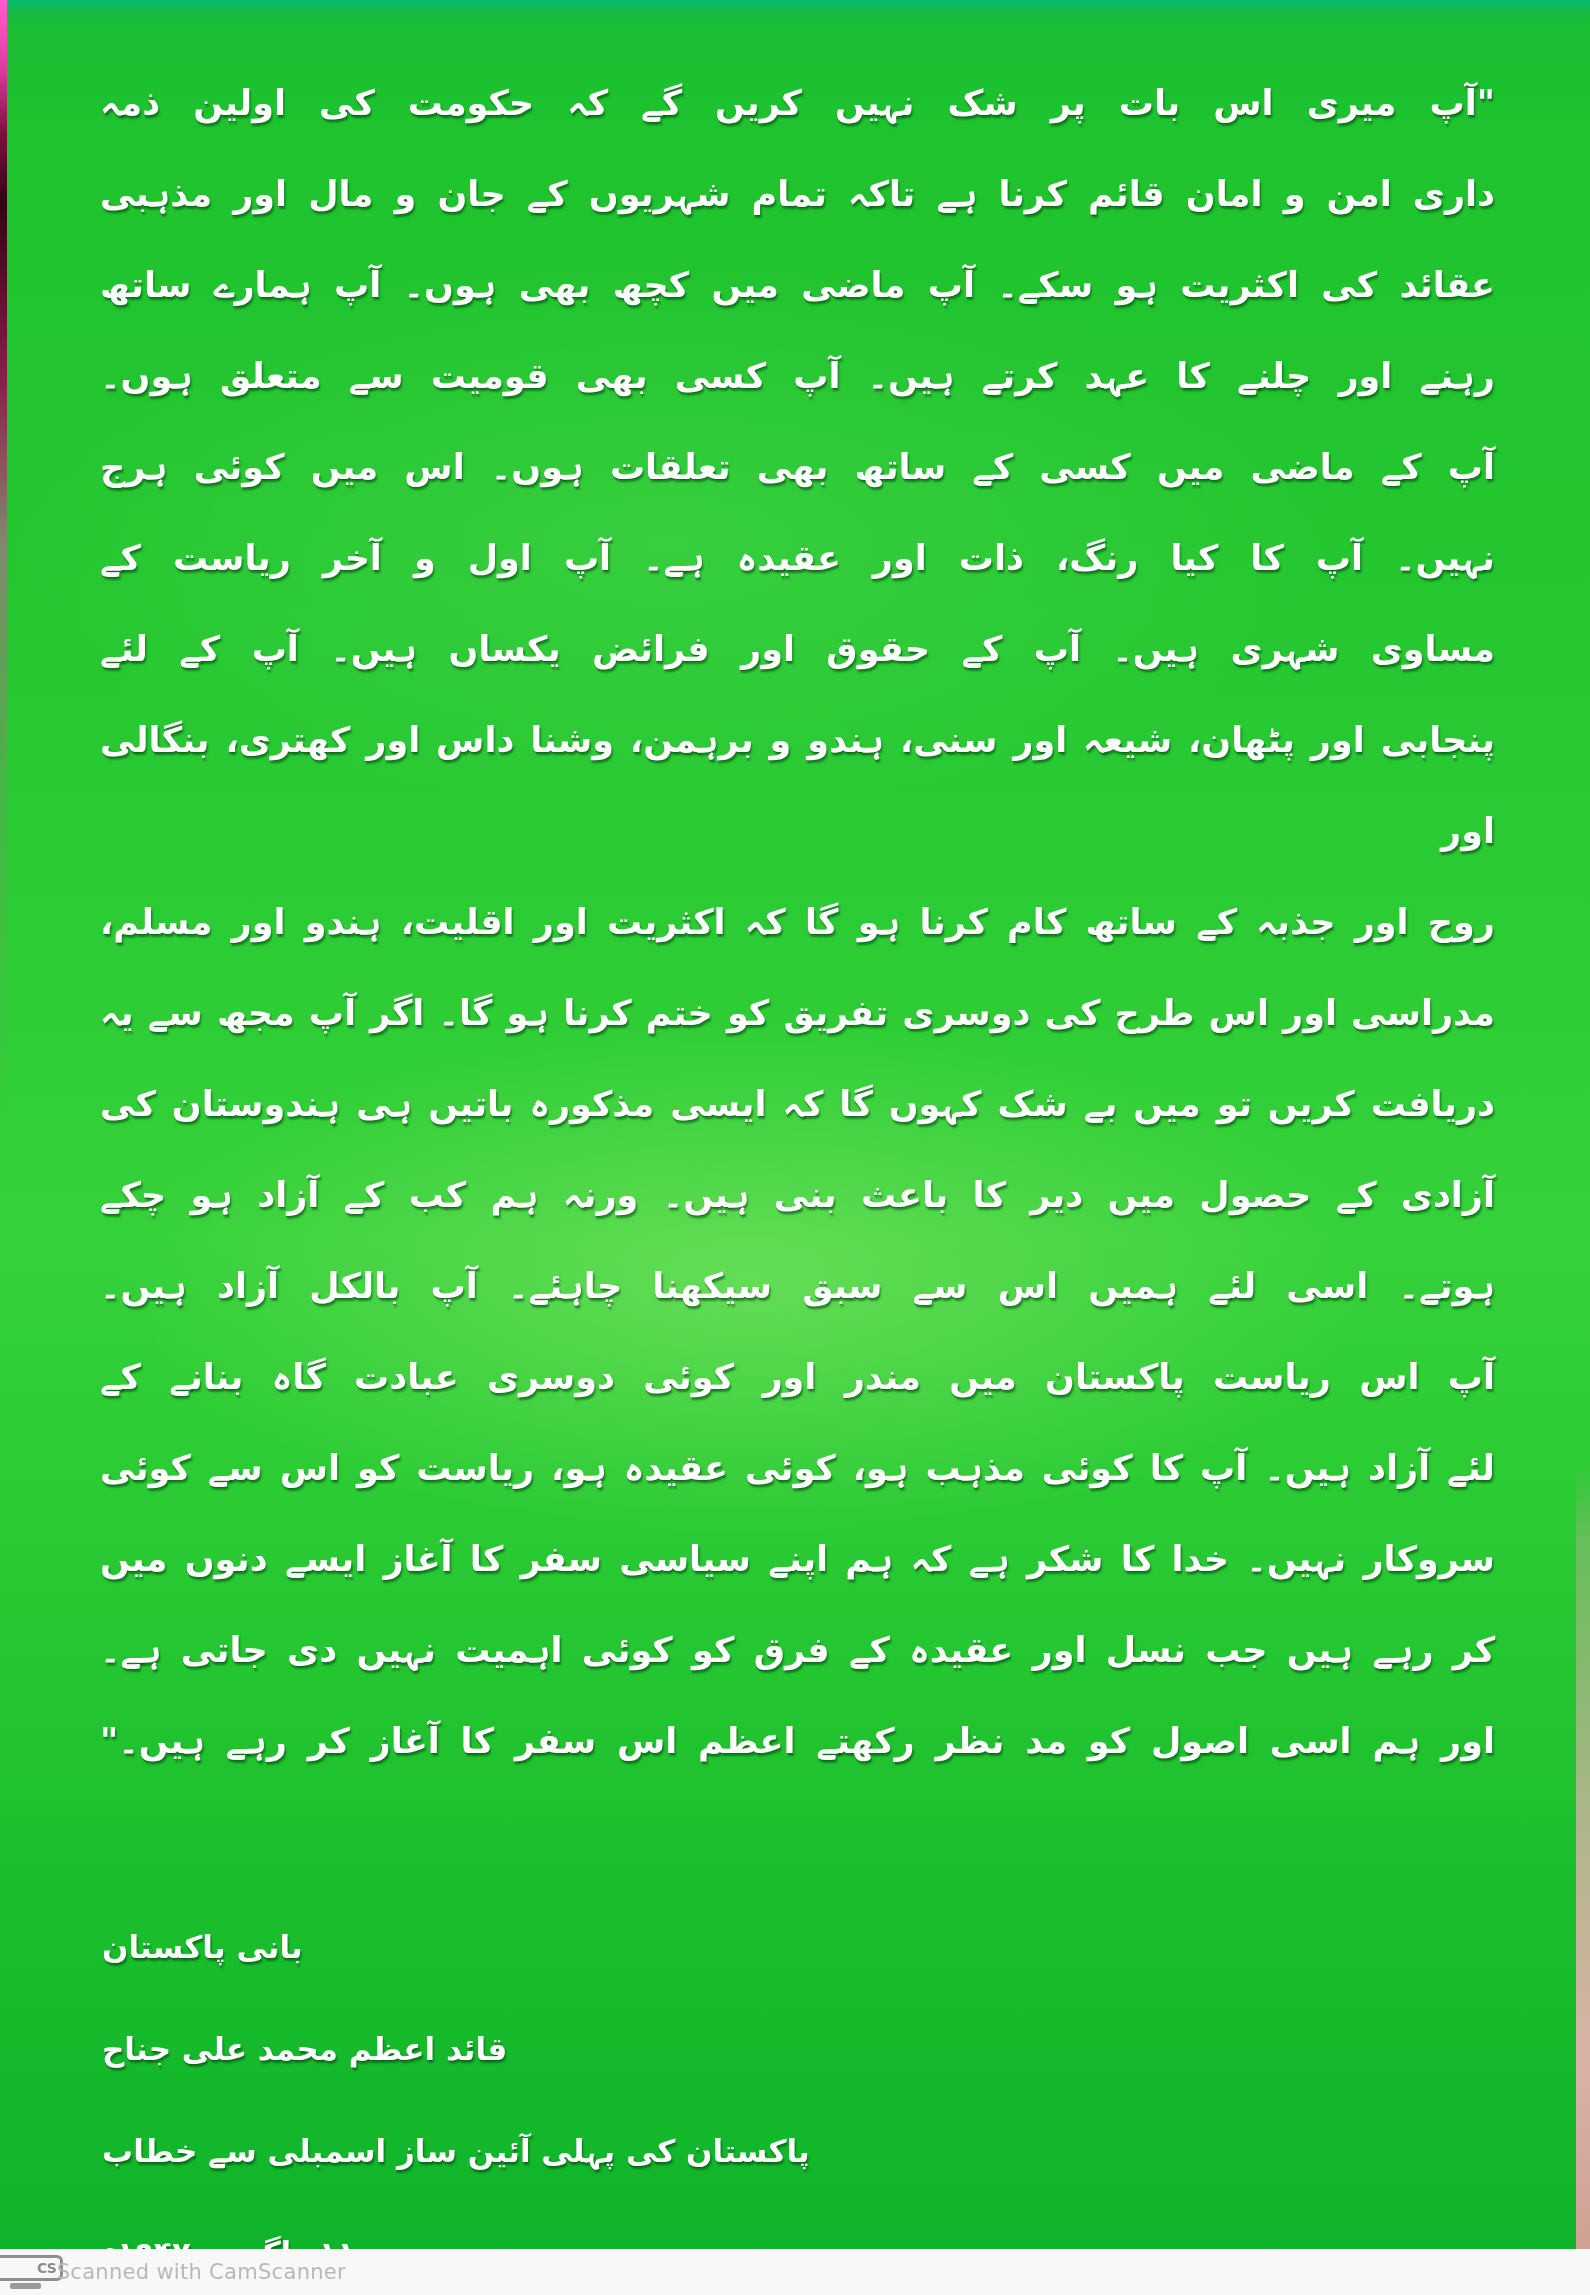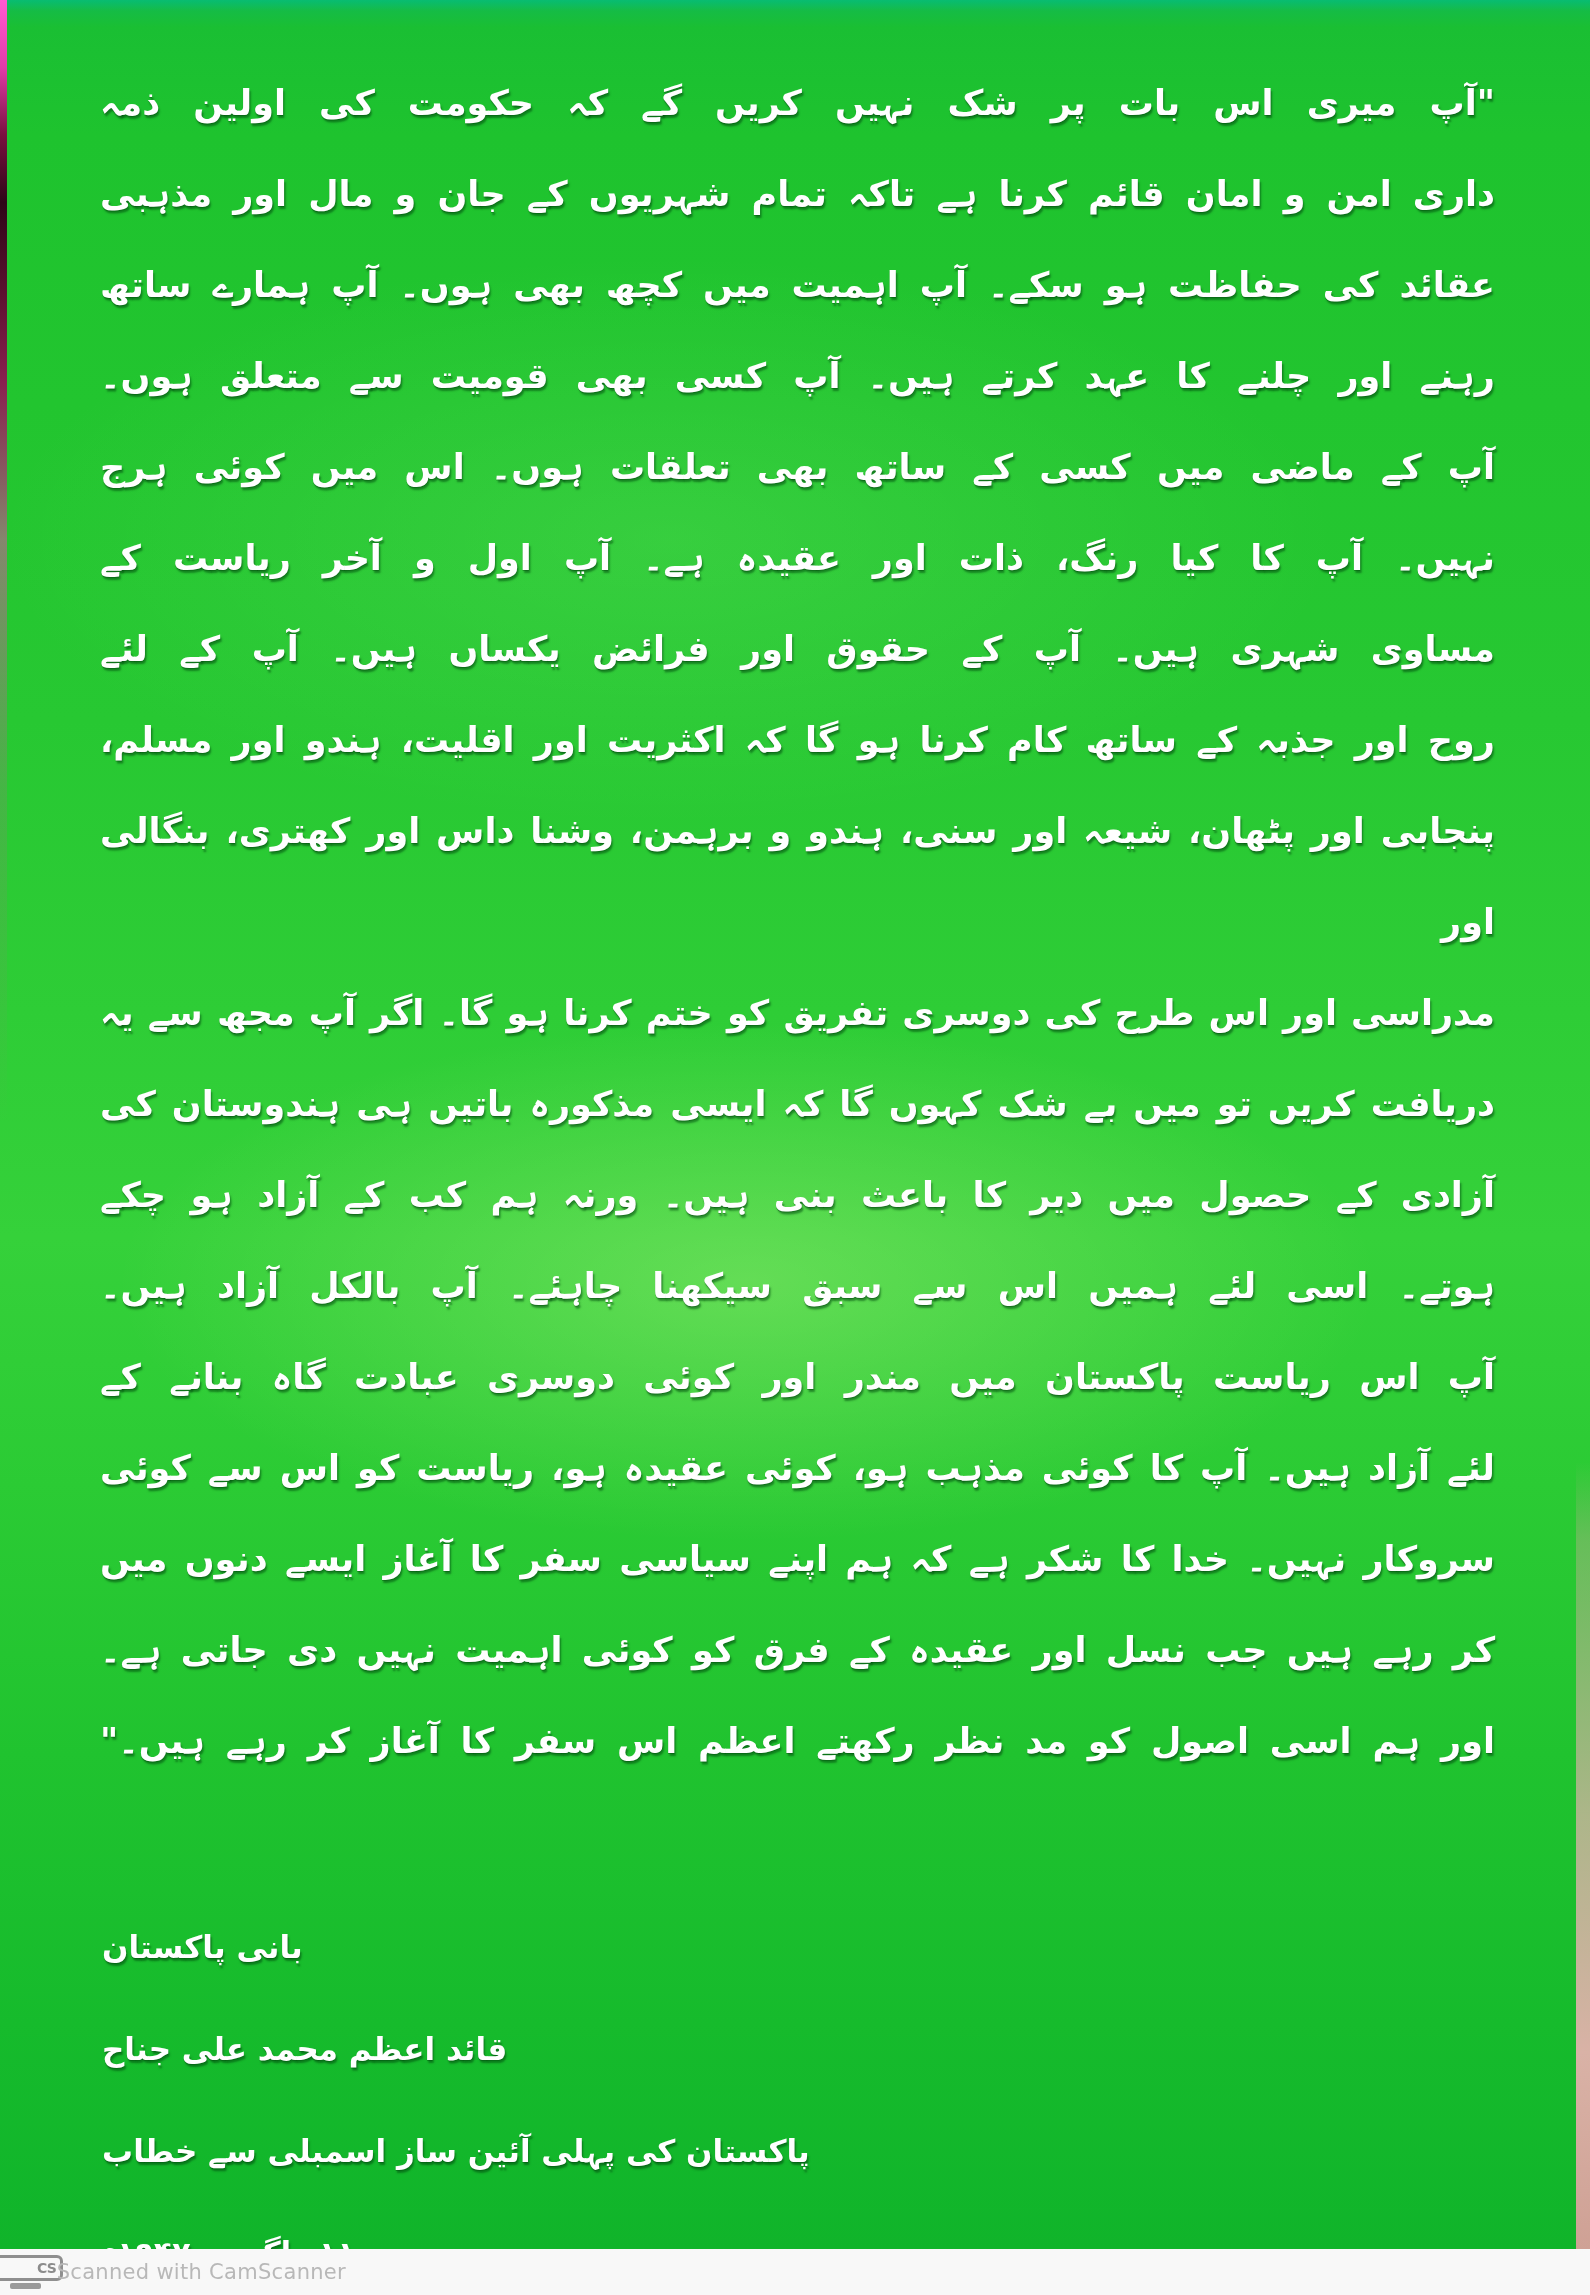--- a/index.html
+++ b/index.html
@@ -72,27 +72,27 @@
 <body>
 
 <div class="scan-page"></div>
 <div class="edge-top"></div>
 <div class="edge-left"></div>
 <div class="edge-right"></div>
 
 <div class="quote">
   <div class="line">"آپ میری اس بات پر شک نہیں کریں گے کہ حکومت کی اولین ذمہ</div>
   <div class="line">داری امن و امان قائم کرنا ہے تاکہ تمام شہریوں کے جان و مال اور مذہبی</div>
-  <div class="line">عقائد کی حفاظت ہو سکے۔ آپ اہمیت میں کچھ بھی ہوں۔ آپ ہمارے ساتھ</div>
+  <div class="line">عقائد کی اکثریت ہو سکے۔ آپ ماضی میں کچھ بھی ہوں۔ آپ ہمارے ساتھ</div>
   <div class="line">رہنے اور چلنے کا عہد کرتے ہیں۔ آپ کسی بھی قومیت سے متعلق ہوں۔</div>
   <div class="line">آپ کے ماضی میں کسی کے ساتھ بھی تعلقات ہوں۔ اس میں کوئی ہرج</div>
   <div class="line">نہیں۔ آپ کا کیا رنگ، ذات اور عقیدہ ہے۔ آپ اول و آخر ریاست کے</div>
   <div class="line">مساوی شہری ہیں۔ آپ کے حقوق اور فرائض یکساں ہیں۔ آپ کے لئے</div>
+  <div class="line">پنجابی اور پٹھان، شیعہ اور سنی، ہندو و برہمن، وشنا داس اور کھتری، بنگالی اور</div>
   <div class="line">روح اور جذبہ کے ساتھ کام کرنا ہو گا کہ اکثریت اور اقلیت، ہندو اور مسلم،</div>
-  <div class="line">پنجابی اور پٹھان، شیعہ اور سنی، ہندو و برہمن، وشنا داس اور کھتری، بنگالی اور</div>
   <div class="line">مدراسی اور اس طرح کی دوسری تفریق کو ختم کرنا ہو گا۔ اگر آپ مجھ سے یہ</div>
   <div class="line">دریافت کریں تو میں بے شک کہوں گا کہ ایسی مذکورہ باتیں ہی ہندوستان کی</div>
   <div class="line">آزادی کے حصول میں دیر کا باعث بنی ہیں۔ ورنہ ہم کب کے آزاد ہو چکے</div>
   <div class="line">ہوتے۔ اسی لئے ہمیں اس سے سبق سیکھنا چاہئے۔ آپ بالکل آزاد ہیں۔</div>
   <div class="line">آپ اس ریاست پاکستان میں مندر اور کوئی دوسری عبادت گاہ بنانے کے</div>
   <div class="line">لئے آزاد ہیں۔ آپ کا کوئی مذہب ہو، کوئی عقیدہ ہو، ریاست کو اس سے کوئی</div>
   <div class="line">سروکار نہیں۔ خدا کا شکر ہے کہ ہم اپنے سیاسی سفر کا آغاز ایسے دنوں میں</div>
   <div class="line">کر رہے ہیں جب نسل اور عقیدہ کے فرق کو کوئی اہمیت نہیں دی جاتی ہے۔</div>
   <div class="line">اور ہم اسی اصول کو مد نظر رکھتے اعظم اس سفر کا آغاز کر رہے ہیں۔"</div>
 </div>

